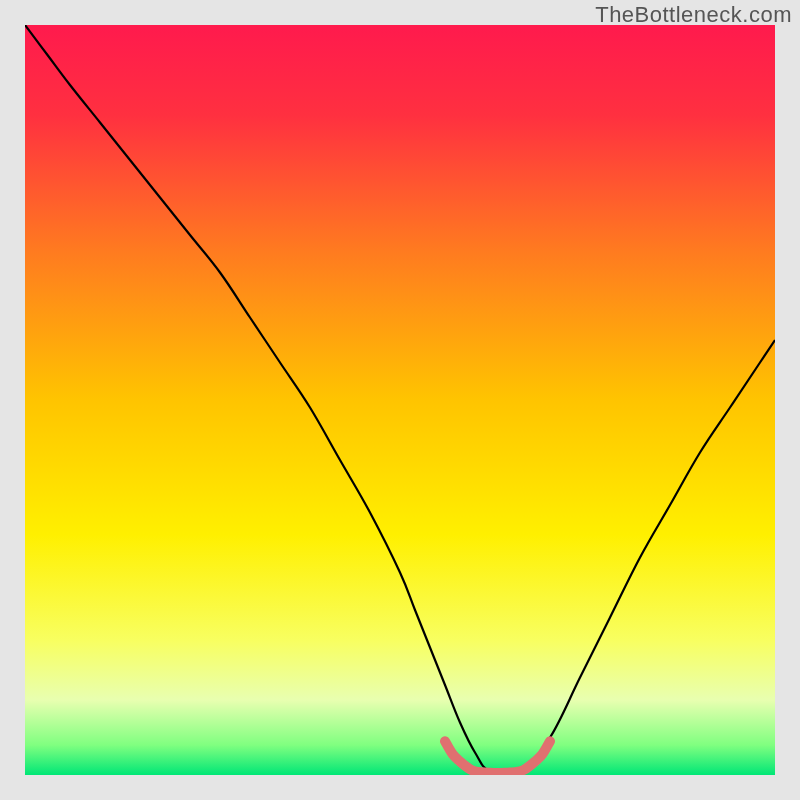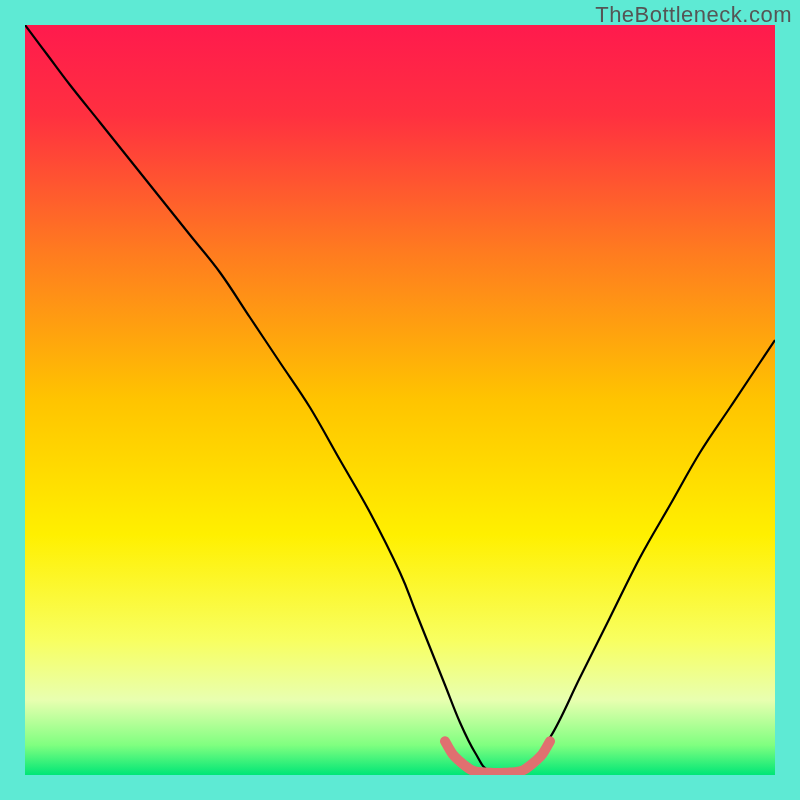--- a/index.html
+++ b/index.html
@@ -8,21 +8,21 @@
     width: 800px;
     height: 800px;
     overflow: hidden;
     background: #000;
     font-family: Arial, Helvetica, sans-serif;
   }
   .frame {
     position: relative;
     width: 800px;
     height: 800px;
-    background: #5eead4;
+    background: #e5e5e5;
   }
   .watermark {
     position: absolute;
     top: 2px;
     right: 8px;
     color: #555;
     font-size: 22px;
     font-weight: 500;
     letter-spacing: 0.5px;
     z-index: 10;

